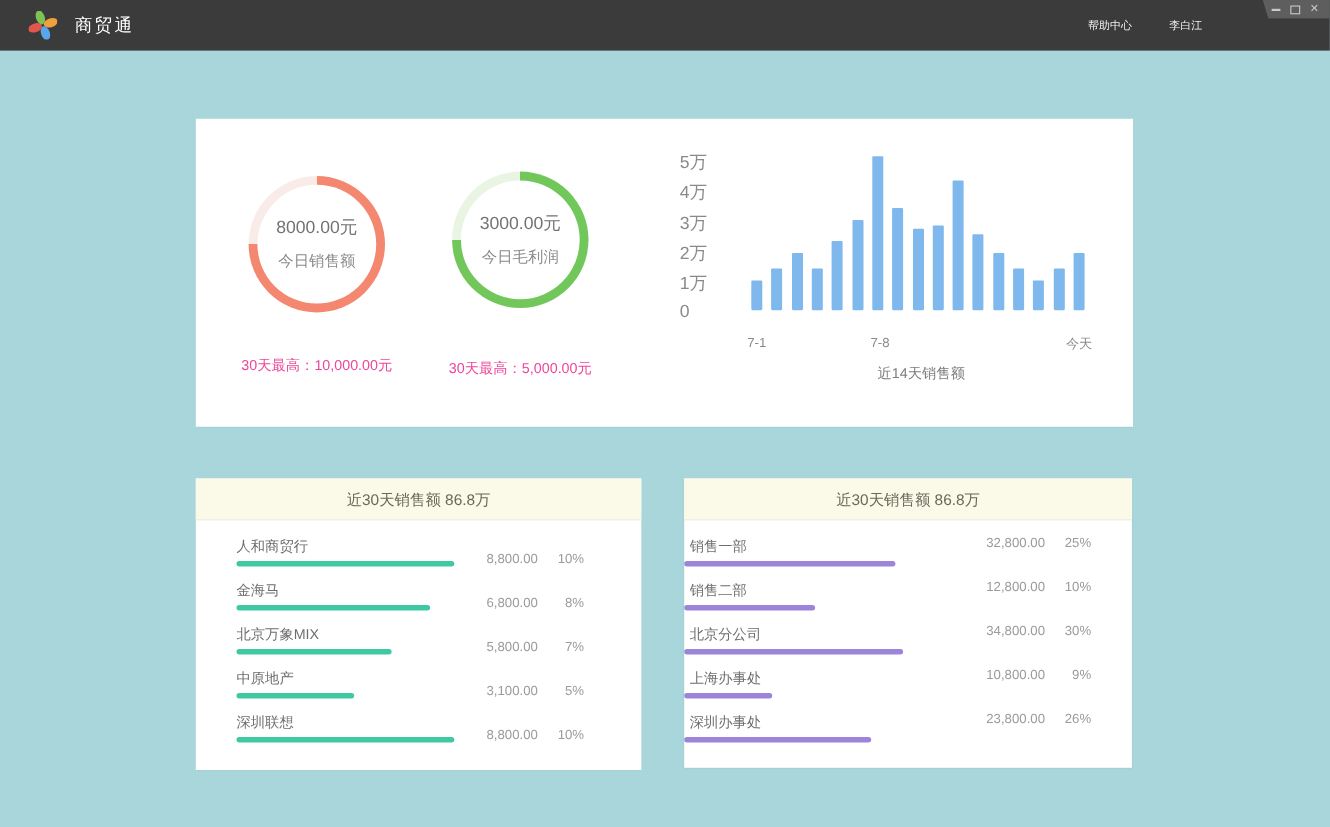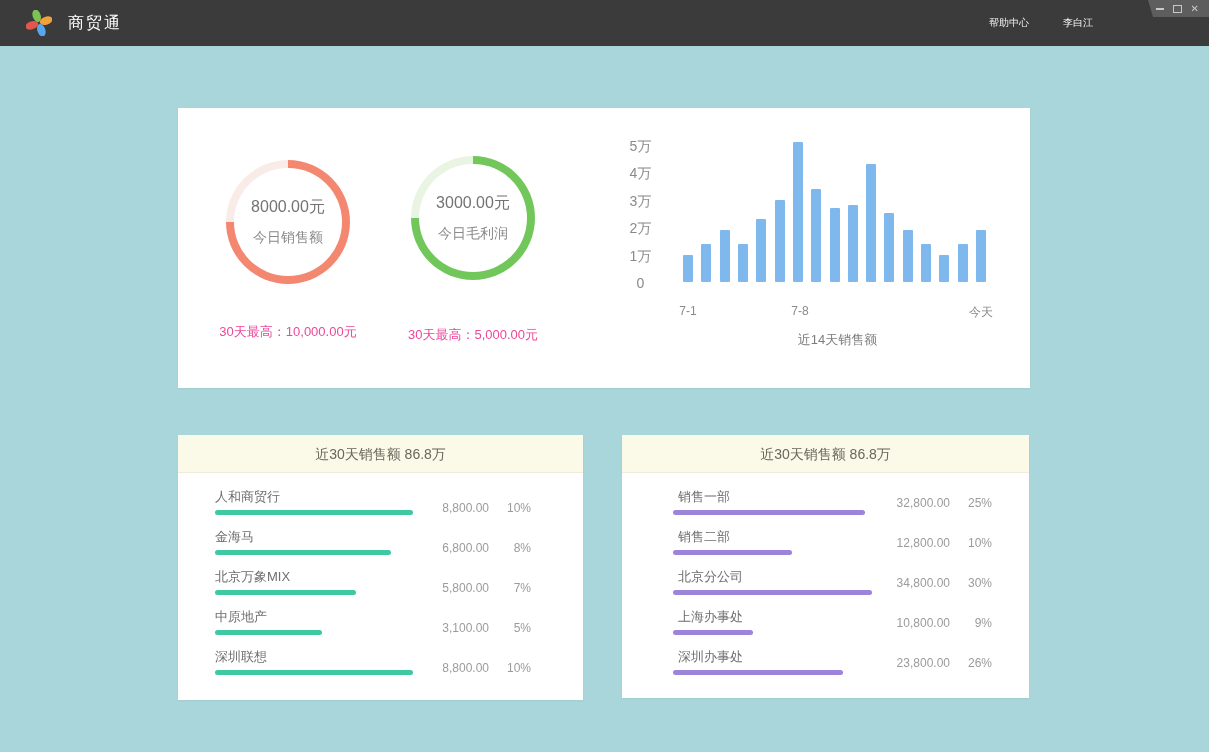--- a/index.html
+++ b/index.html
@@ -39,43 +39,43 @@
   .donut-2{left:233px;top:48px;}
   .donut-hole{position:absolute;inset:8px;border-radius:50%;background:#fff;
     display:flex;flex-direction:column;align-items:center;justify-content:center;gap:11px;}
   .donut-value{font-size:16px;color:#737373;}
   .donut-label{font-size:14px;color:#8a8a8a;text-align:right;}
   .max-line{position:absolute;width:240px;text-align:center;font-size:13px;color:#ec4899;}
   .max-1{left:-10px;top:215px;}
   .max-2{left:175px;top:218px;}
 
   
-  .ytick{position:absolute;width:45px;left:440px;text-align:center;font-size:14px;color:#8a8a8a;}
+  .ytick{position:absolute;width:45px;left:440px;text-align:left;font-size:16px;color:#8a8a8a;}
   .bars{position:absolute;left:505px;top:33px;width:303px;height:141px;
     display:flex;align-items:flex-end;justify-content:space-between;}
   .bar{width:10px;border-radius:1px;}
   .xtick{position:absolute;top:196px;width:60px;text-align:center;font-size:12px;color:#8a8a8a;}
   .chart-caption{position:absolute;left:505px;top:223px;width:309px;text-align:center;
     font-size:13px;color:#7d7d7d;}
 
   
   .rank-header{height:38px;line-height:38px;background:#fbf9e8;border-bottom:1px solid #efecdb;
     text-align:center;font-size:14px;color:#68685c;box-sizing:border-box;}
   .rank-list{padding-top:16px;}
   .card-rank.left  .rank-list{padding-left:37px;padding-right:52px;}
-  .card-rank.right .rank-list{padding-left:51px;padding-right:37px;}
+  .card-rank.right .rank-list{padding-right:37px;}
   .rank-row{position:relative;margin-bottom:14px;}
   .rank-name{font-size:13px;color:#6e6e6e;line-height:15px;margin-bottom:6px;}
   .card-rank.right .rank-name{margin-left:5px;}
   .rank-bar{height:5px;border-radius:3px;}
   .rank-val{position:absolute;right:0;bottom:0;display:flex;gap:12px;
     font-size:12px;color:#9b9b9b;}
   .rank-val .amount{min-width:64px;text-align:right;}
   .rank-val .pct{min-width:30px;text-align:right;}
-  .card-rank.right .rank-val{bottom:5px;}
+  .card-rank.right .rank-val{bottom:15px;}
 </style>
 </head>
 <body>
 
 <div class="titlebar">
   <svg class="logo" viewBox="0 0 26 26">
     <g transform="translate(13,13)">
       <ellipse cx="0" cy="-7.5" rx="4" ry="6.5" fill="#7ec352" transform="rotate(-18)"></ellipse>
       <ellipse cx="0" cy="-7.5" rx="4" ry="6.5" fill="#f0a13c" transform="rotate(72)"></ellipse>
       <ellipse cx="0" cy="-7.5" rx="4" ry="6.5" fill="#57a7ee" transform="rotate(162)"></ellipse>

